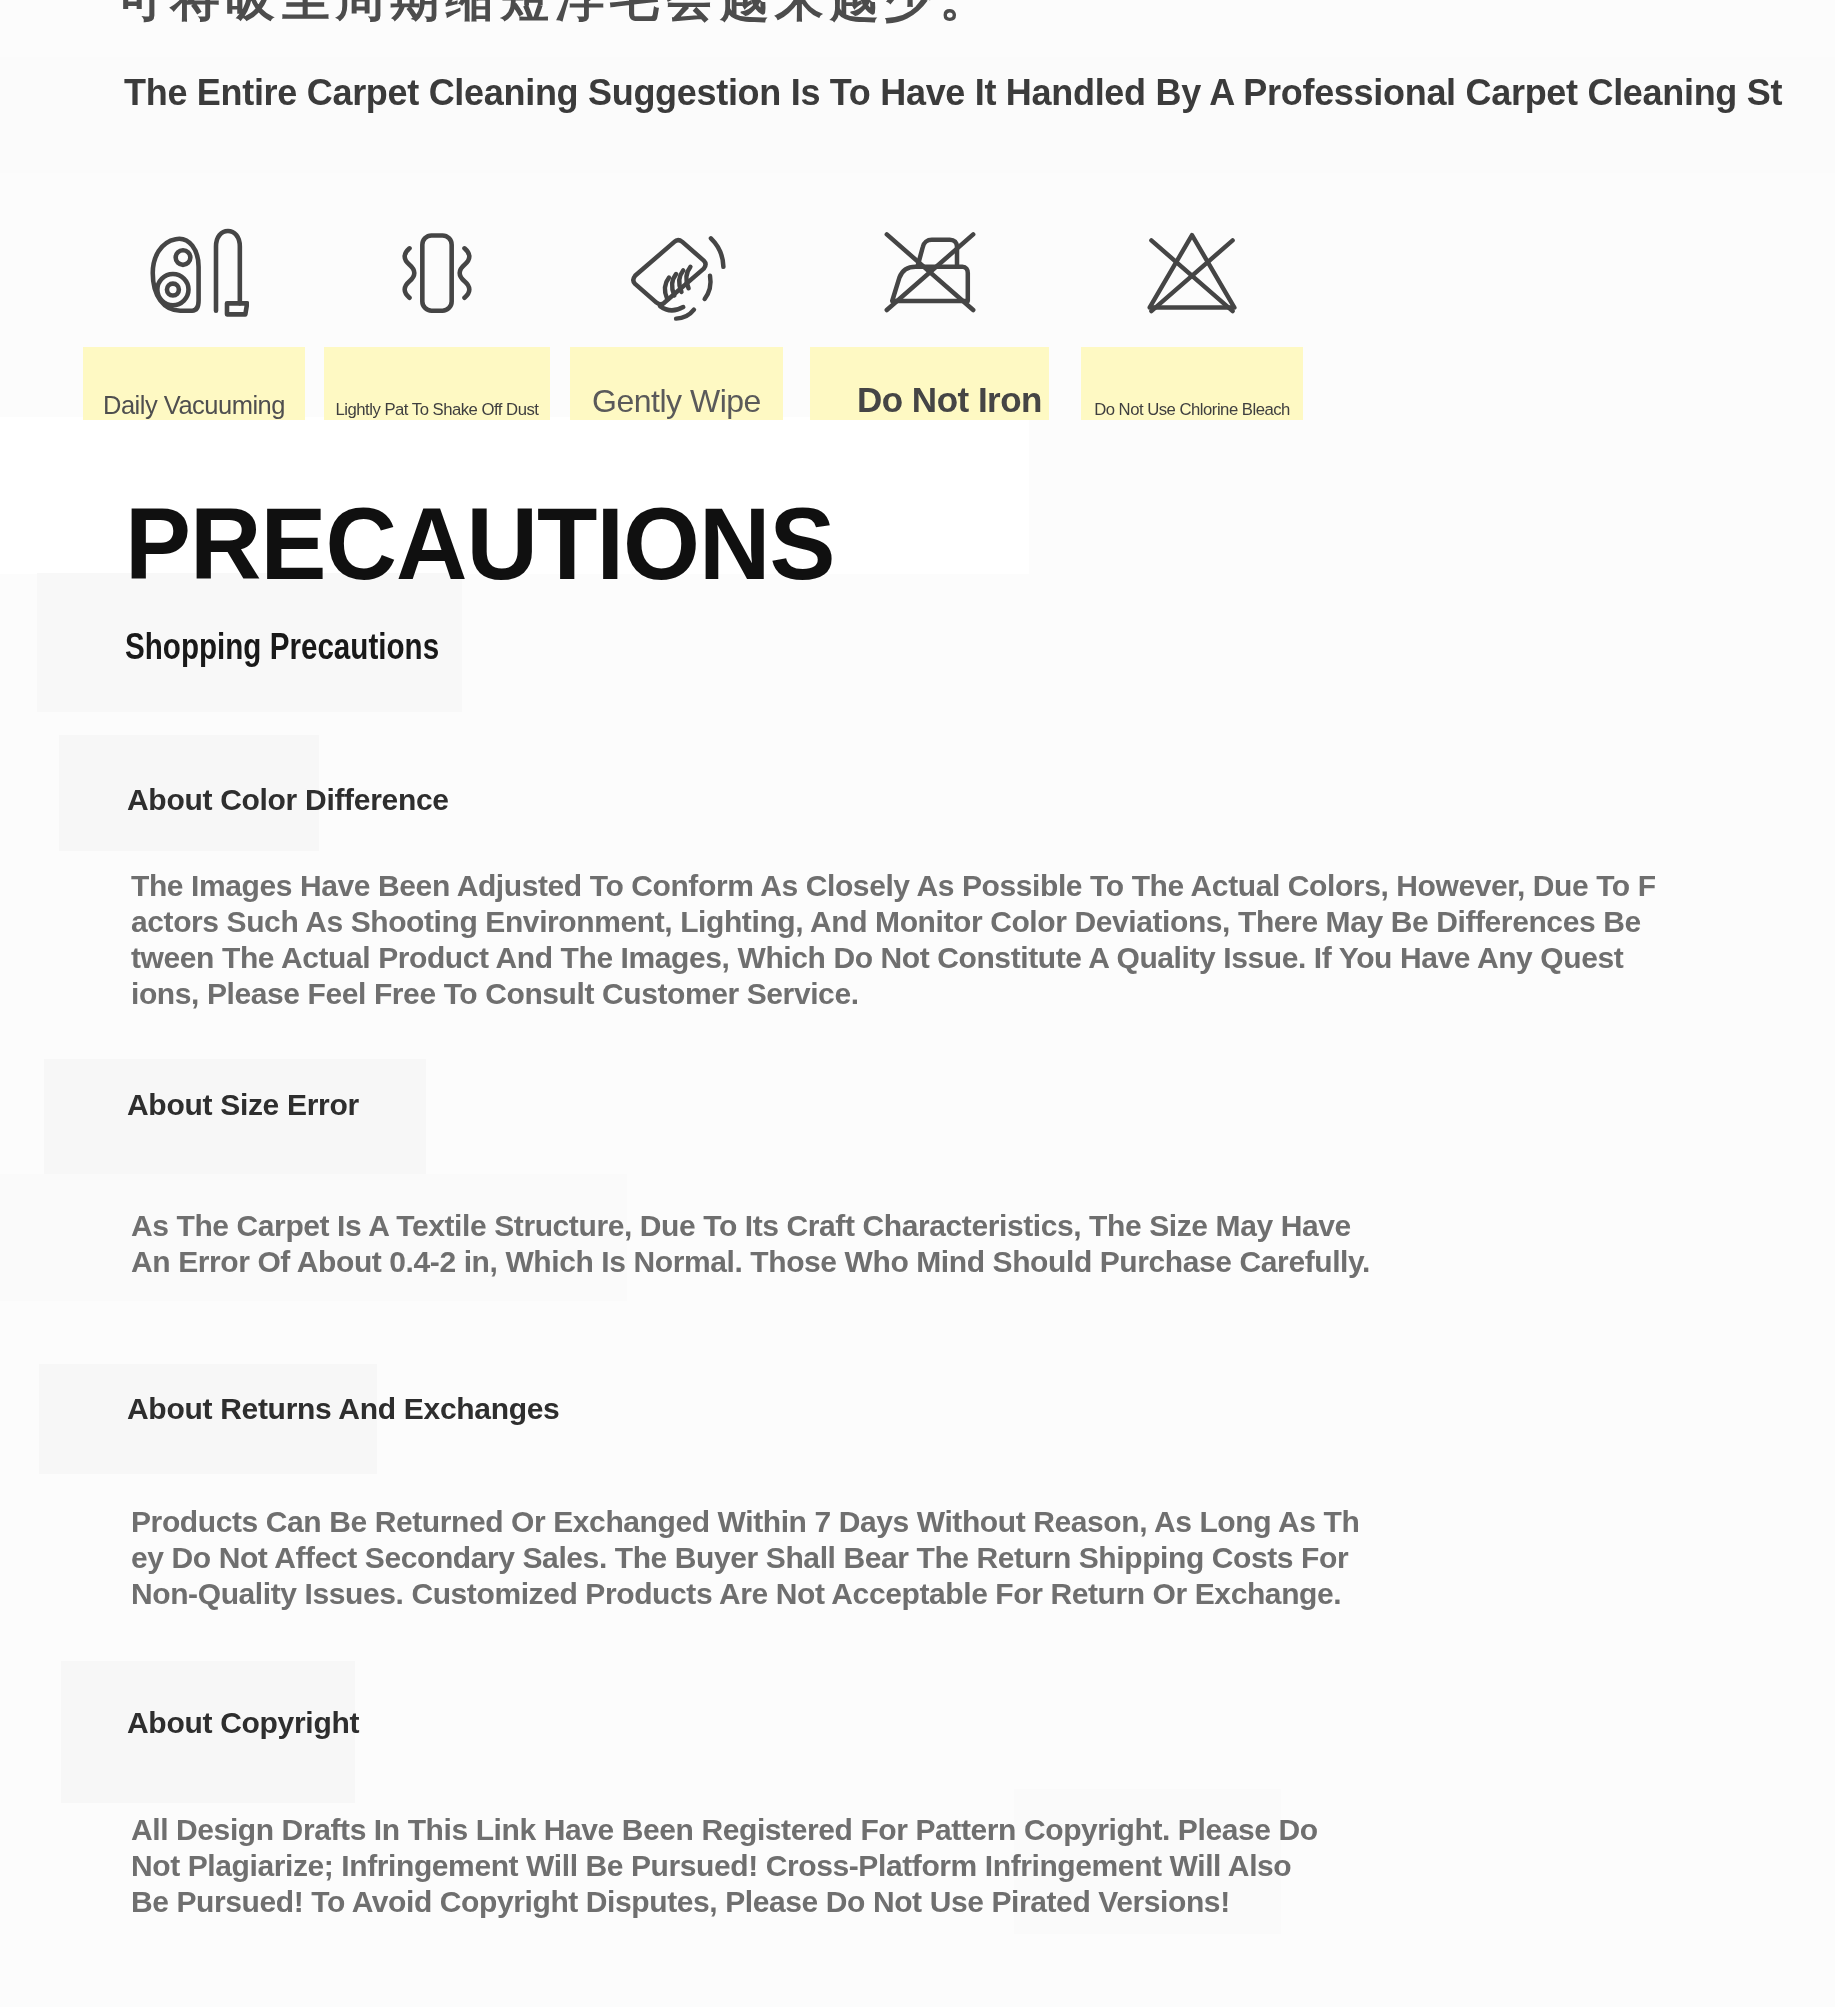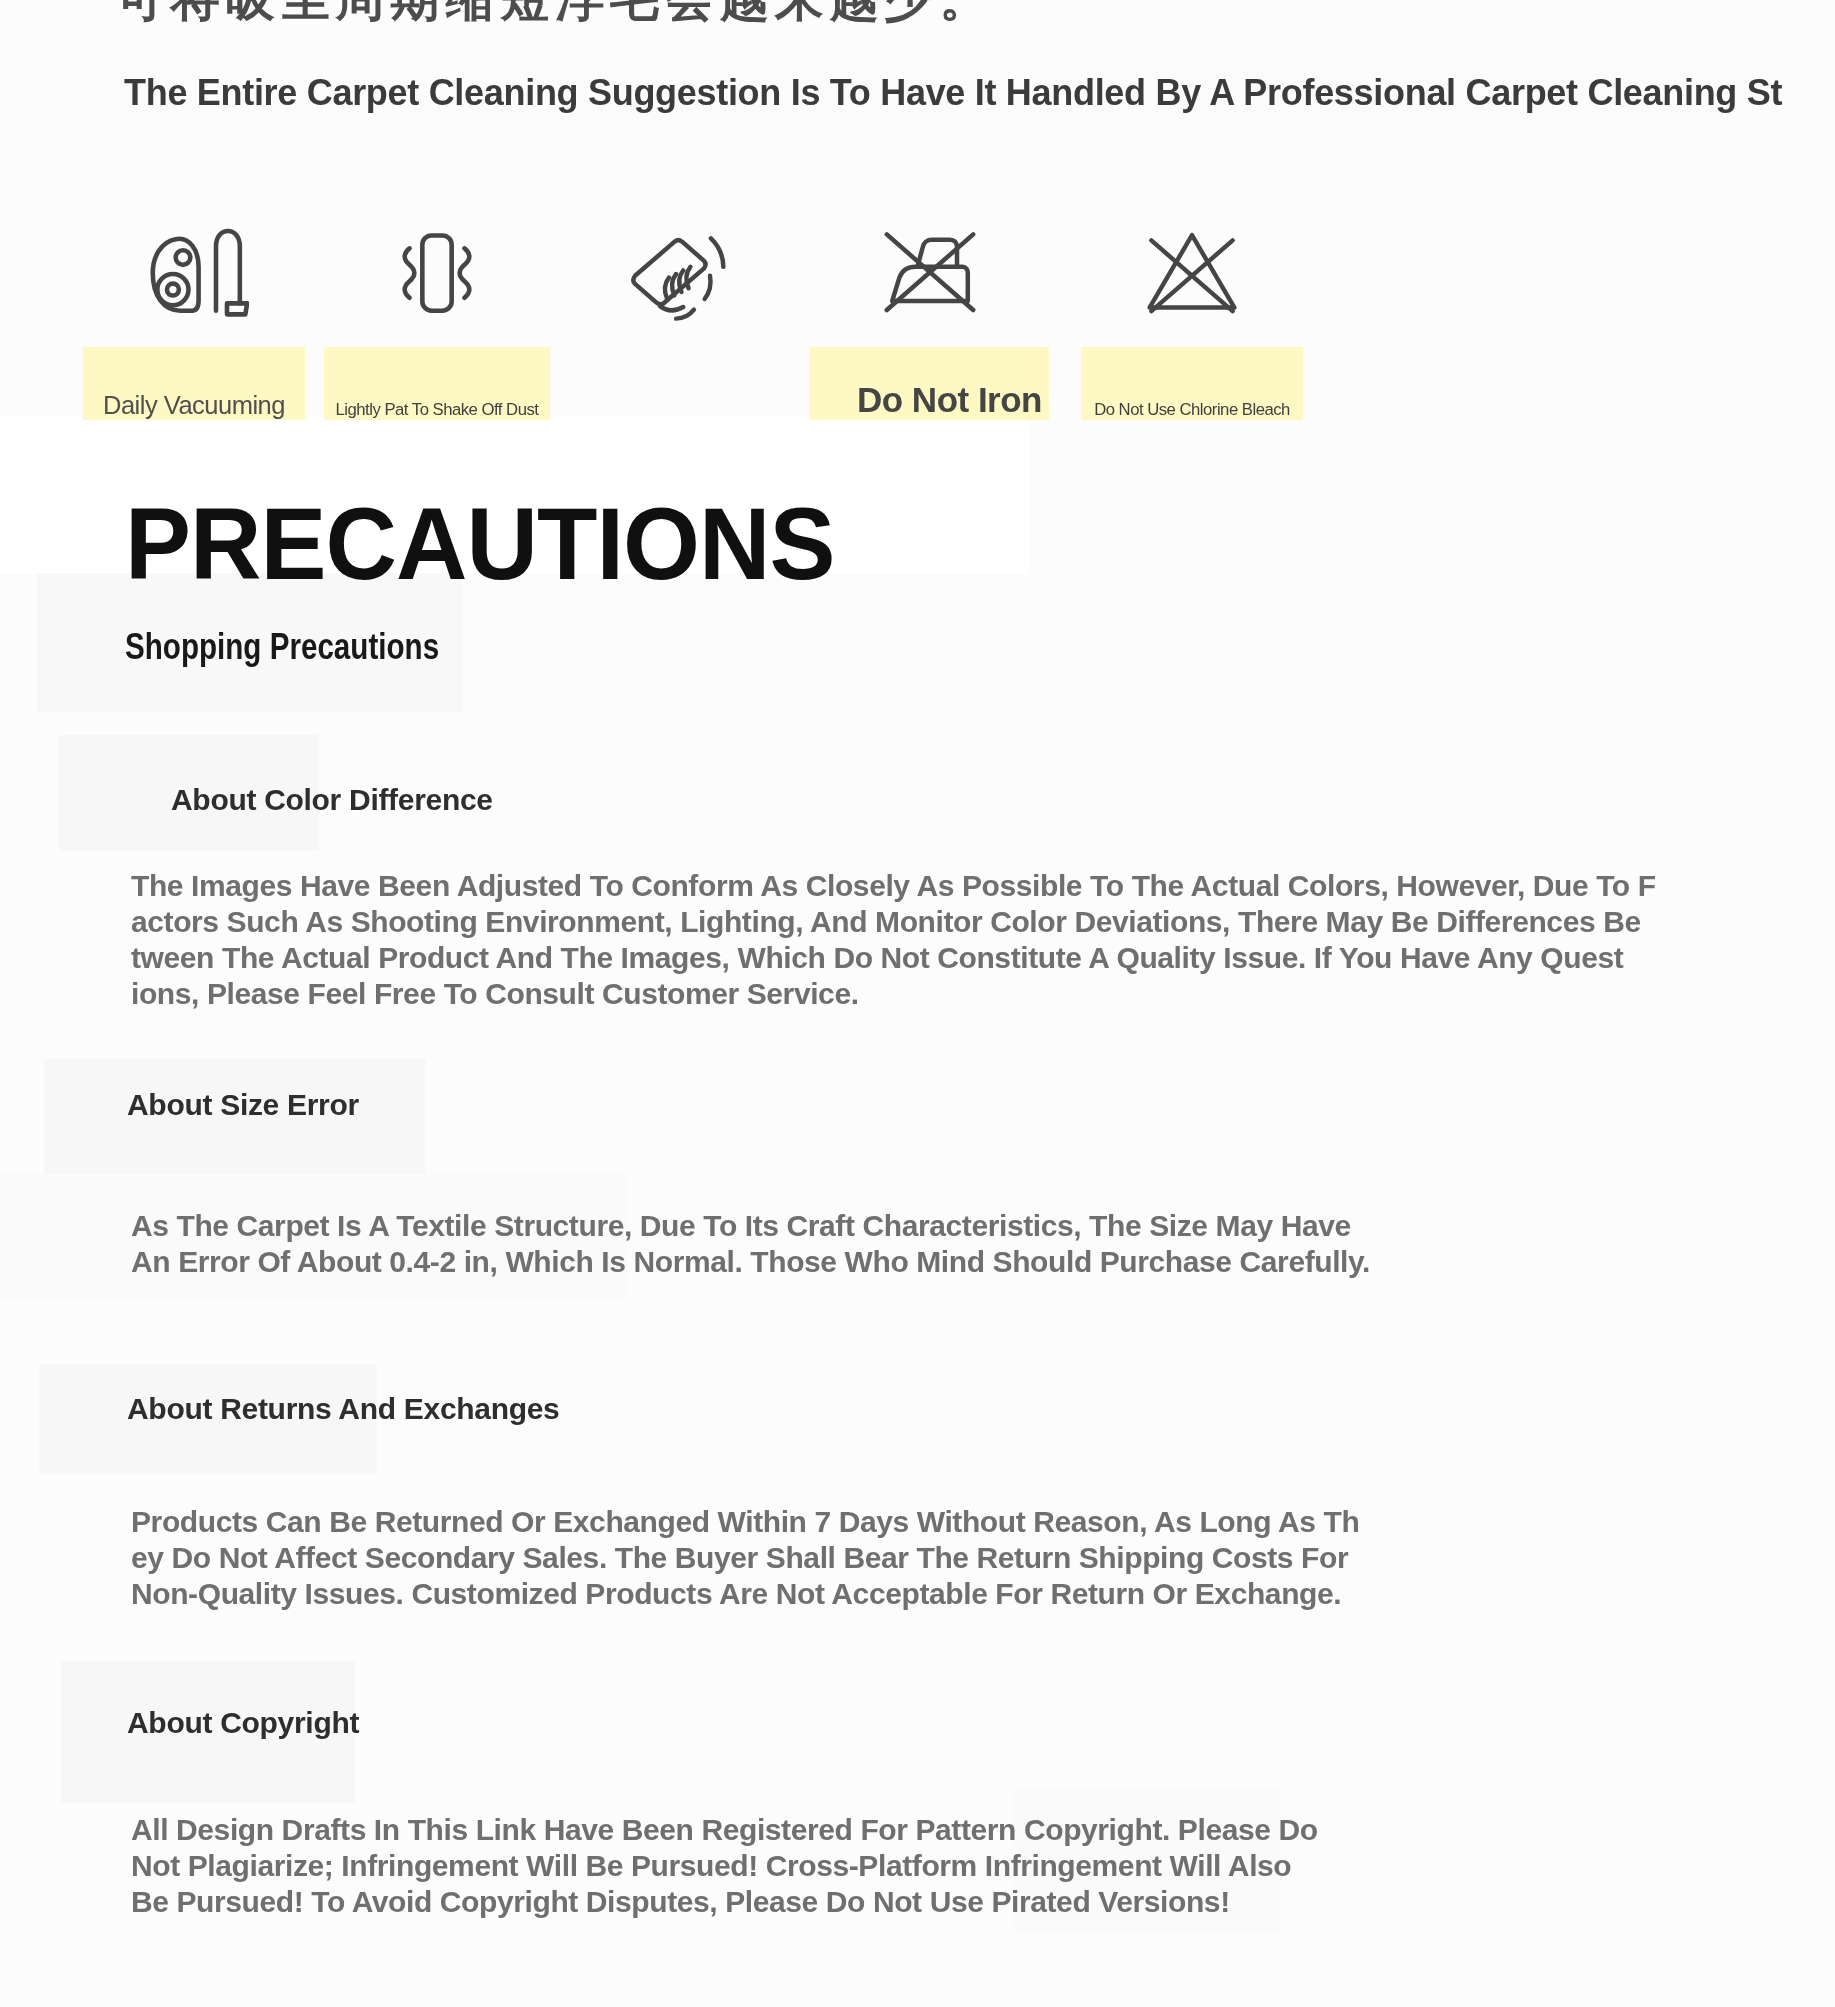--- a/index.html
+++ b/index.html
@@ -92,20 +92,23 @@
     <path d="M18 62 L62 24 Q66 20 71 24 L95 45 Q99 49 95 54 L51 92 Q47 96 42 92 L18 71 Q14 67 18 62 Z"></path>
     <path d="M54 88 q-6 -14 2 -24"></path>
     <path d="M62 84 q-6 -14 2 -24"></path>
     <path d="M70 80 q-6 -14 2 -24"></path>
     <path d="M78 76 q-6 -14 2 -24"></path>
     <path d="M46 96 q12 9 26 1"></path>
     <path d="M103 20 a46 46 0 0 1 14 32"></path>
     <path d="M102 62 a34 34 0 0 1 -6 26"></path>
     <path d="M84 100 a26 26 0 0 1 -20 10"></path>
   </svg>
+  <div class="strip">
+    <span class="lbl lbl-3">Gently Wipe</span>
+  </div>
 </div>
 
 <div class="card" style="left:810px;width:239px;">
   <svg class="care" width="108" height="110" viewBox="0 0 120 120">
     <path d="M18 90 L26 64 C29 56 36 52 44 52 L96 52 C100 52 102 55 102 59 L102 90 Z"></path>
     <path d="M46 52 L52 30 C53 25 57 22 62 22 L82 22 C87 22 90 25 90 30 L90 52"></path>
     <path d="M12 16 L108 100"></path>
     <path d="M108 16 L12 100"></path>
   </svg>
   <div class="strip">
@@ -120,21 +123,21 @@
     <path d="M106 22 L14 102"></path>
   </svg>
   <div class="strip">
     <span class="lbl lbl-5">Do Not Use Chlorine Bleach</span>
   </div>
 </div>
 
 <div class="banner">PRECAUTIONS</div>
 <div class="subtitle">Shopping Precautions</div>
 
-<div class="sec-h" style="top:779px;margin-left:44px;">About Color Difference</div>
+<div class="sec-h" style="top:779px;">About Color Difference</div>
 <div class="para" style="top:868px;">
   <div>The Images Have Been Adjusted To Conform As Closely As Possible To The Actual Colors, However, Due To F</div>
   <div>actors Such As Shooting Environment, Lighting, And Monitor Color Deviations, There May Be Differences Be</div>
   <div>tween The Actual Product And The Images, Which Do Not Constitute A Quality Issue. If You Have Any Quest</div>
   <div>ions, Please Feel Free To Consult Customer Service.</div>
 </div>
 
 <div class="sec-h" style="top:1084px;">About Size Error</div>
 <div class="para" style="top:1208px;">
   <div>As The Carpet Is A Textile Structure, Due To Its Craft Characteristics, The Size May Have</div>

